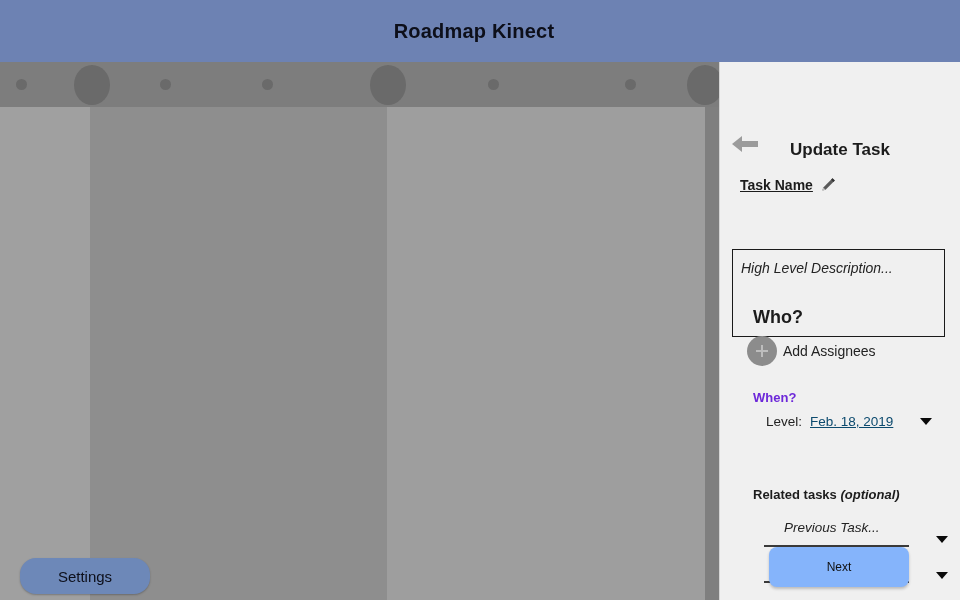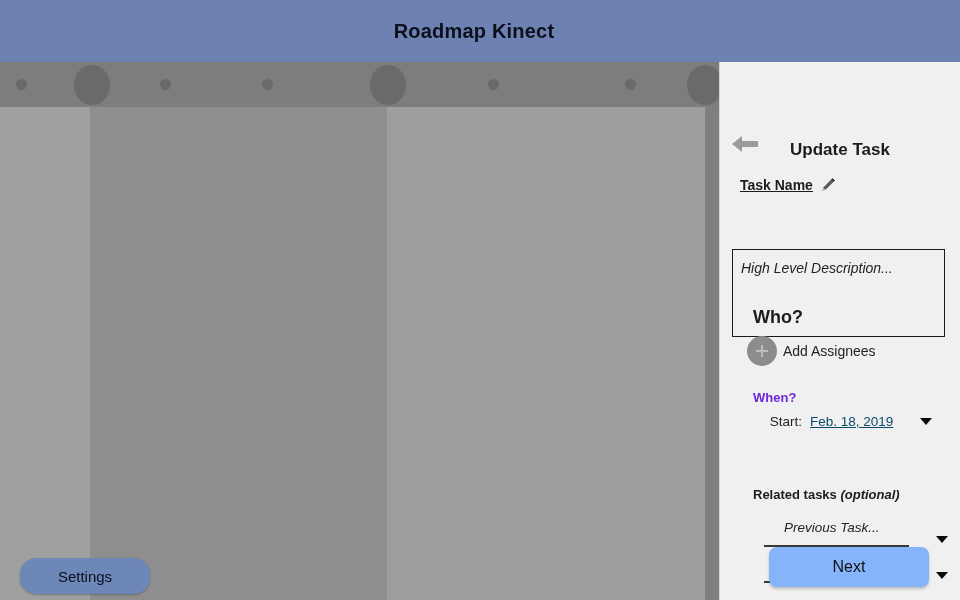--- a/index.html
+++ b/index.html
@@ -255,27 +255,27 @@
     padding-bottom: 10px;
     padding-left: 20px;
     box-sizing: border-box;
     cursor: pointer;
   }
   .related-row .caret { margin-right: 6px; margin-bottom: 4px; }
 
   .next-btn {
     position: absolute;
     left: 49px; top: 485px;
-    width: 160px; height: 40px;
+    width: 140px; height: 40px;
     background: #85b4fb;
     border-radius: 8px;
     display: flex;
     align-items: center;
     justify-content: center;
-    font-size: 16px;
+    font-size: 12px;
     color: #101010;
     box-shadow: 0 2px 3px rgba(0,0,0,0.22);
     cursor: pointer;
   }
 </style>
 </head>
 <body>
 
 <div id="app">
 
@@ -329,21 +329,21 @@
     <div class="sec-who">Who?</div>
 
     <div class="assignee-row">
       <span class="plus-circle"></span>
       <span class="assignee-label">Add Assignees</span>
     </div>
 
     <div class="sec-when">When?</div>
 
     <div class="date-row start">
-      <span class="date-label">Start:</span>
+      <span class="date-label">Level:</span>
       <span class="date-value">Feb. 18, 2019</span>
       <span class="caret"></span>
     </div>
 
 
     <div class="sec-related">
       <span>Related tasks </span><span class="opt">(optional)</span>
     </div>
 
     <div class="related-row prev">

